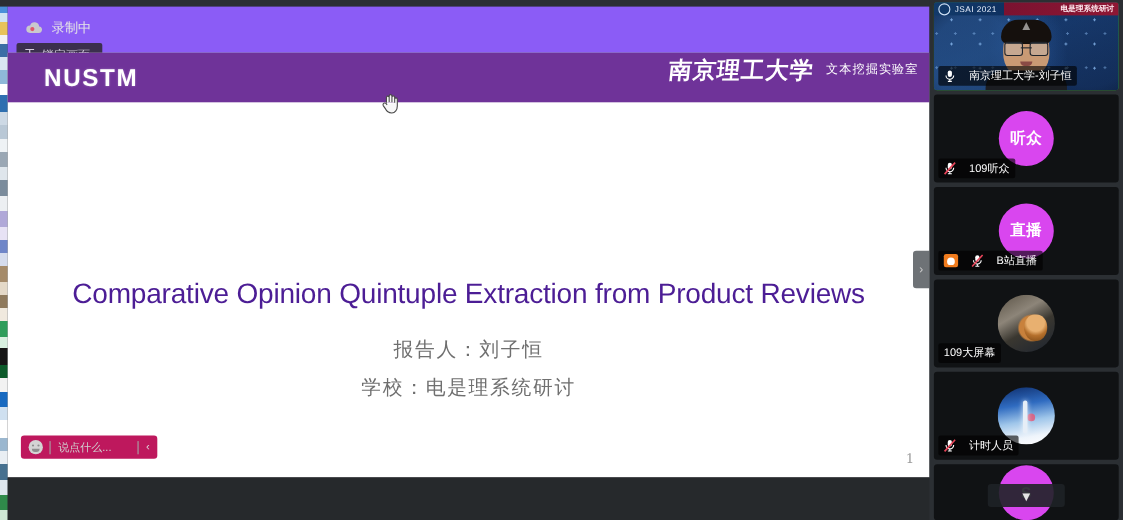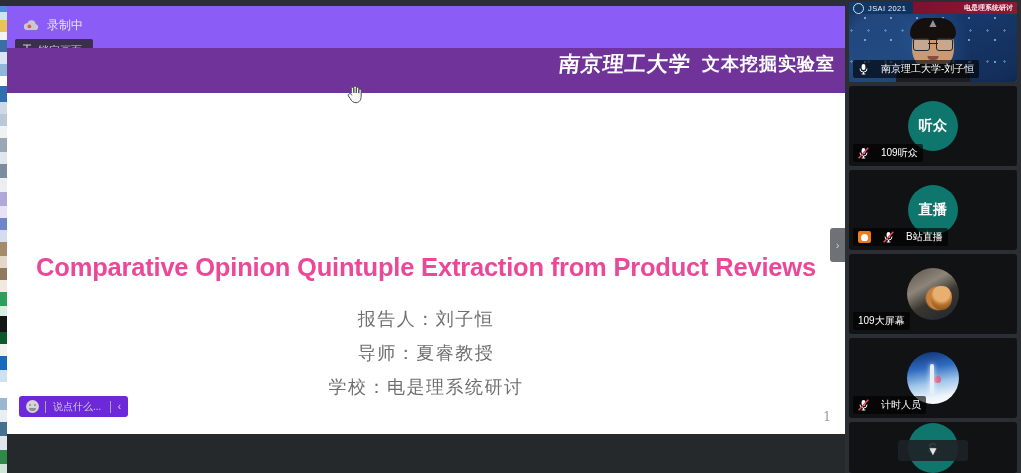--- a/index.html
+++ b/index.html
@@ -35,35 +35,35 @@
   
   .share-area{position:absolute;left:7px;top:48px;width:838px;height:386px;background:#ffffff;}
   .banner{position:absolute;left:0;top:0;width:838px;height:45px;background:#6f3399;}
   .banner-logo{position:absolute;left:33px;top:10px;color:#fff;font-size:22px;
     font-weight:bold;letter-spacing:1.5px;text-shadow:0 0 2px rgba(255,255,255,.35);}
   .banner-right{position:absolute;right:10px;top:5px;text-align:right;color:#fff;
     line-height:1;}
   .cn-univ{font-size:21px;font-weight:bold;font-family:"DejaVu Serif","Liberation Serif",serif;
     letter-spacing:1px;display:inline-block;vertical-align:middle;
     transform:skewX(-6deg);}
-  .cn-lab{font-size:18px;font-weight:bold;display:inline-block;vertical-align:middle;
+  .cn-lab{font-size:11px;font-weight:normal;display:inline-block;vertical-align:middle;
     margin-left:7px;letter-spacing:1px;}
   .en-sub{font-size:8px;margin-top:5px;letter-spacing:.2px;opacity:.95;}
 
   .slide-title{position:absolute;left:0;right:0;top:205px;text-align:center;
-    color:#ec4899;font-size:25.5px;font-weight:bold;letter-spacing:-.2px;}
+    color:#4c1d95;font-size:25.5px;font-weight:normal;letter-spacing:-.2px;}
   .slide-lines{position:absolute;left:0;right:0;top:262px;text-align:center;}
   .slide-line{color:#6f6f6f;font-size:18px;line-height:1;margin-bottom:16px;
     font-family:"DejaVu Serif","Liberation Serif",serif;letter-spacing:1.5px;}
   .page-no{position:absolute;right:14px;bottom:10px;color:#9b9b9b;font-size:12px;
     font-family:"DejaVu Serif","Liberation Serif",serif;}
 
   
-  .chat-input{position:absolute;left:12px;bottom:17px;height:21px;width:109px;
-    background:#6d28d9;border-radius:3px;display:flex;align-items:center;
+  .chat-input{position:absolute;left:12px;bottom:17px;height:21px;width:124px;
+    background:#be185d;border-radius:3px;display:flex;align-items:center;
     box-sizing:border-box;}
   .chat-emoji{width:26px;display:flex;align-items:center;justify-content:center;}
   .chat-emoji .face{width:13px;height:13px;border-radius:50%;background:#d4d4d4;
     position:relative;}
   .chat-emoji .face:before{content:"";position:absolute;left:3px;top:4px;width:2px;height:2px;
     border-radius:50%;background:#8e8e8e;box-shadow:5px 0 0 #8e8e8e;}
   .chat-emoji .face:after{content:"";position:absolute;left:3px;top:7.5px;width:7px;height:3px;
     border-radius:0 0 7px 7px;background:#8e8e8e;}
   .chat-sep{width:1px;height:12px;background:#a6a6a6;}
   .chat-ph{flex:1;color:#d0d0d0;font-size:10px;padding-left:7px;white-space:nowrap;overflow:hidden;}
@@ -86,21 +86,21 @@
   .tile.active{outline:2px solid #3ec13e;outline-offset:-2px;}
   .tile-label{position:absolute;left:4px;bottom:4px;display:flex;align-items:center;
     gap:12px;background:rgba(0,0,0,.62);padding:2px 5px;border-radius:2px;
     color:#fff;font-size:10px;white-space:nowrap;max-width:158px;overflow:hidden;}
   .host-badge{width:13px;height:12px;background:#f07b1d;border-radius:2px;
     display:flex;align-items:center;justify-content:center;}
   .host-badge i{display:block;width:7px;height:7px;border-radius:50% 50% 40% 40%;
     background:#fff;}
   .mic{width:11px;height:12px;position:relative;}
   .avatar-circle{position:absolute;left:50%;top:50%;transform:translate(-50%,-50%);
-    width:50px;height:50px;border-radius:50%;background:#0f766e;color:#fff;
+    width:50px;height:50px;border-radius:50%;background:#d946ef;color:#fff;
     display:flex;align-items:center;justify-content:center;font-size:14px;
     font-weight:bold;letter-spacing:.5px;}
   .avatar-photo{position:absolute;left:50%;top:50%;transform:translate(-50%,-50%);
     width:52px;height:52px;border-radius:50%;overflow:hidden;}
 
   
   .vid-bg{position:absolute;inset:0;background:
     radial-gradient(circle at 22% 64%, rgba(60,120,200,.45) 0 28%, transparent 60%),
     radial-gradient(circle at 84% 40%, rgba(40,90,170,.35) 0 30%, transparent 62%),
     linear-gradient(160deg,#0a1c3a 0%,#0d2547 45%,#07142b 100%);}
@@ -178,33 +178,33 @@
           <path d="M5 8.3V11.4" stroke="#d4ccdf" stroke-width="1.1"></path>
         </svg>
       </span>
       <span>锁定画面</span>
     </div>
   </div>
 
   <div class="share-area">
 
     <div class="banner">
+      <div class="banner-logo">NUSTM</div>
       <div class="banner-right">
         <div>
           <span class="cn-univ">南京理工大学</span>
           <span class="cn-lab">文本挖掘实验室</span>
         </div>
       </div>
     </div>
 
     <div class="slide-title">Comparative Opinion Quintuple Extraction from Product Reviews</div>
 
     <div class="slide-lines">
       <div class="slide-line">报告人：刘子恒</div>
-      <div class="slide-line">导师：夏睿教授</div>
       <div class="slide-line">学校：电是理系统研讨</div>
     </div>
 
     <div class="page-no">1</div>
 
     <div class="chat-input">
       <span class="chat-emoji">
           <i class="face"></i>
         </span>
       <span class="chat-sep"></span>

